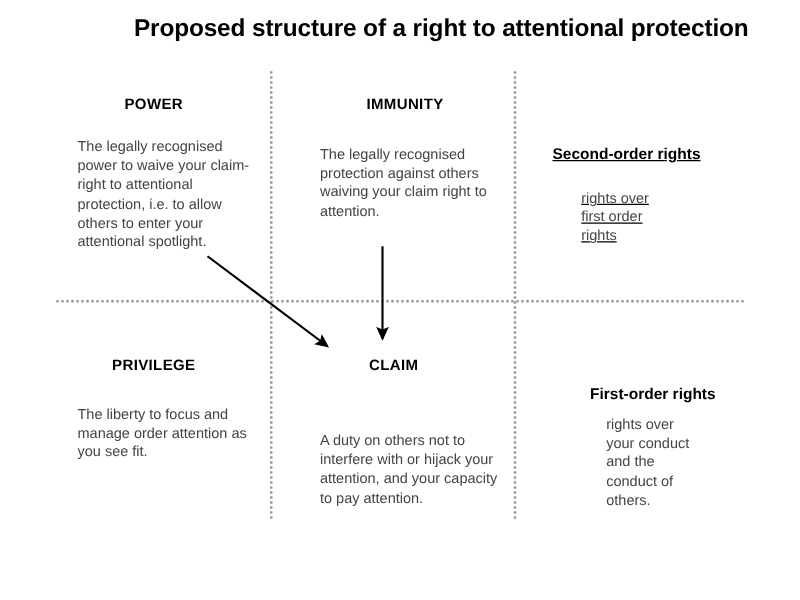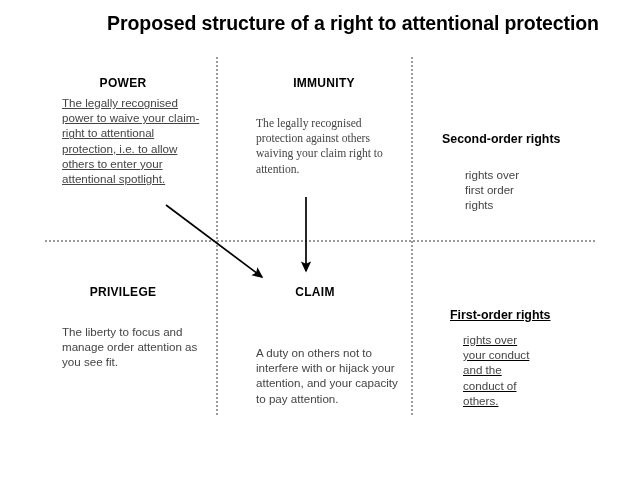--- a/index.html
+++ b/index.html
@@ -62,25 +62,25 @@
     letter-spacing: 0.3px;
   }
   .quadrant-body {
     font-size: 11.6px;
     line-height: 15.2px;
     color: #444444;
     text-align: left;
   }
 
   #quadrant-power      { left: 62px;  top: 76px;  width: 145px; }
-  #quadrant-power .quadrant-body   { margin-top: 5px; text-decoration: underline; }
+  #quadrant-power .quadrant-body   { margin-top: 20px; }
   #quadrant-power .quadrant-title  { width: 122px; }
 
   #quadrant-immunity   { left: 256px; top: 76px;  width: 150px; }
-  #quadrant-immunity .quadrant-body  { margin-top: 26px; font-family: Liberation Serif, serif; }
+  #quadrant-immunity .quadrant-body  { margin-top: 26px; }
   #quadrant-immunity .quadrant-title { width: 136px; }
 
   #quadrant-privilege  { left: 62px;  top: 285px; width: 145px; }
   #quadrant-privilege .quadrant-body  { margin-top: 25px; }
   #quadrant-privilege .quadrant-title { width: 122px; }
 
   #quadrant-claim      { left: 256px; top: 285px; width: 152px; }
   #quadrant-claim .quadrant-body  { margin-top: 46px; }
   #quadrant-claim .quadrant-title { width: 118px; }
 
@@ -92,22 +92,22 @@
     color: #000000;
     white-space: nowrap;
   }
   .order-body {
     font-size: 11.6px;
     line-height: 15.2px;
     color: #444444;
     margin-left: 23px;
     margin-top: 21px;
   }
-  #order-second { left: 442px; top: 132px; }
-  #order-first  { left: 450px; top: 308px; text-decoration: underline; }
+  #order-second { left: 442px; top: 116px; text-decoration: underline; }
+  #order-first  { left: 472px; top: 308px; }
   #order-first .order-body { margin-left: 13px; margin-top: 10px; }
 
   
   #arrow-layer {
     position: absolute;
     left: 0;
     top: 0;
     width: 640px;
     height: 480px;
     pointer-events: none;

